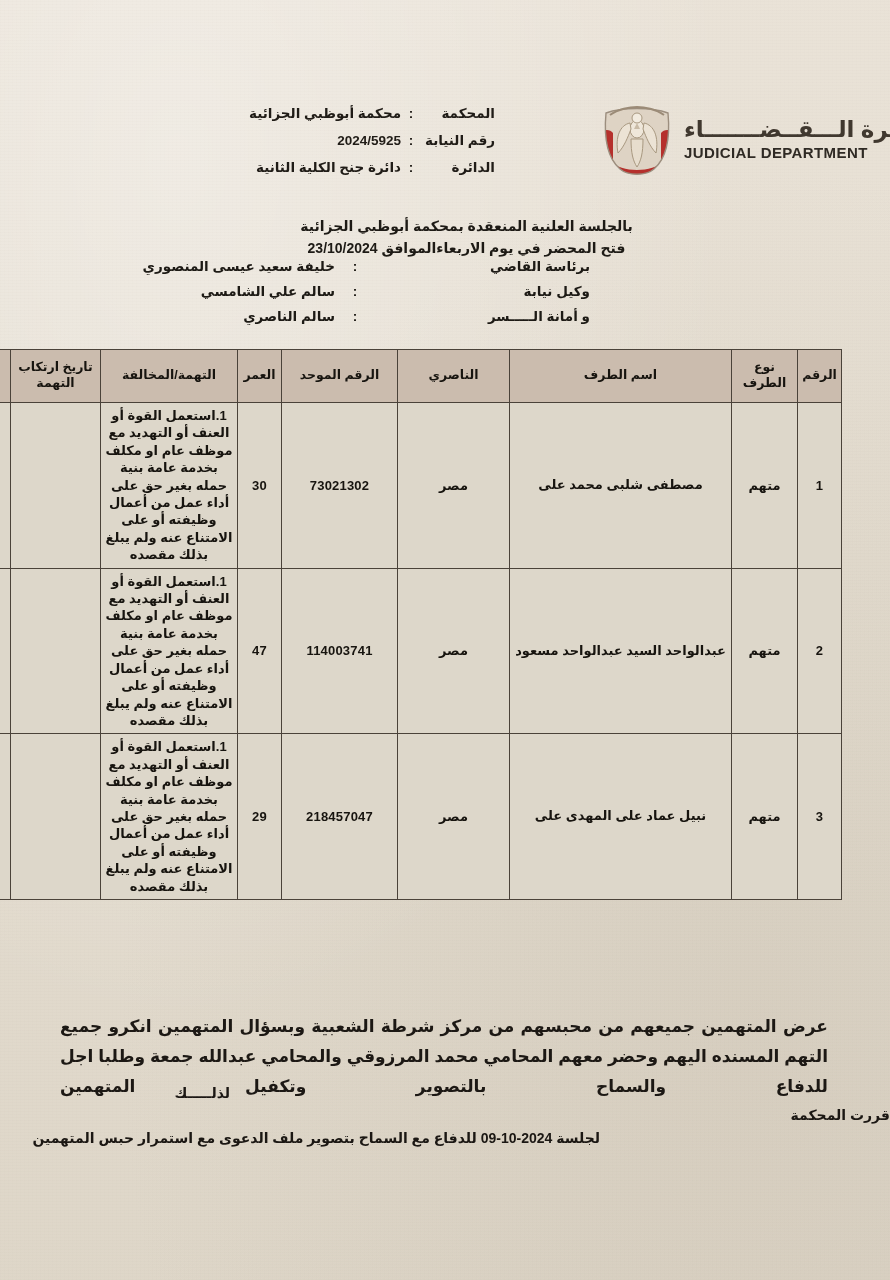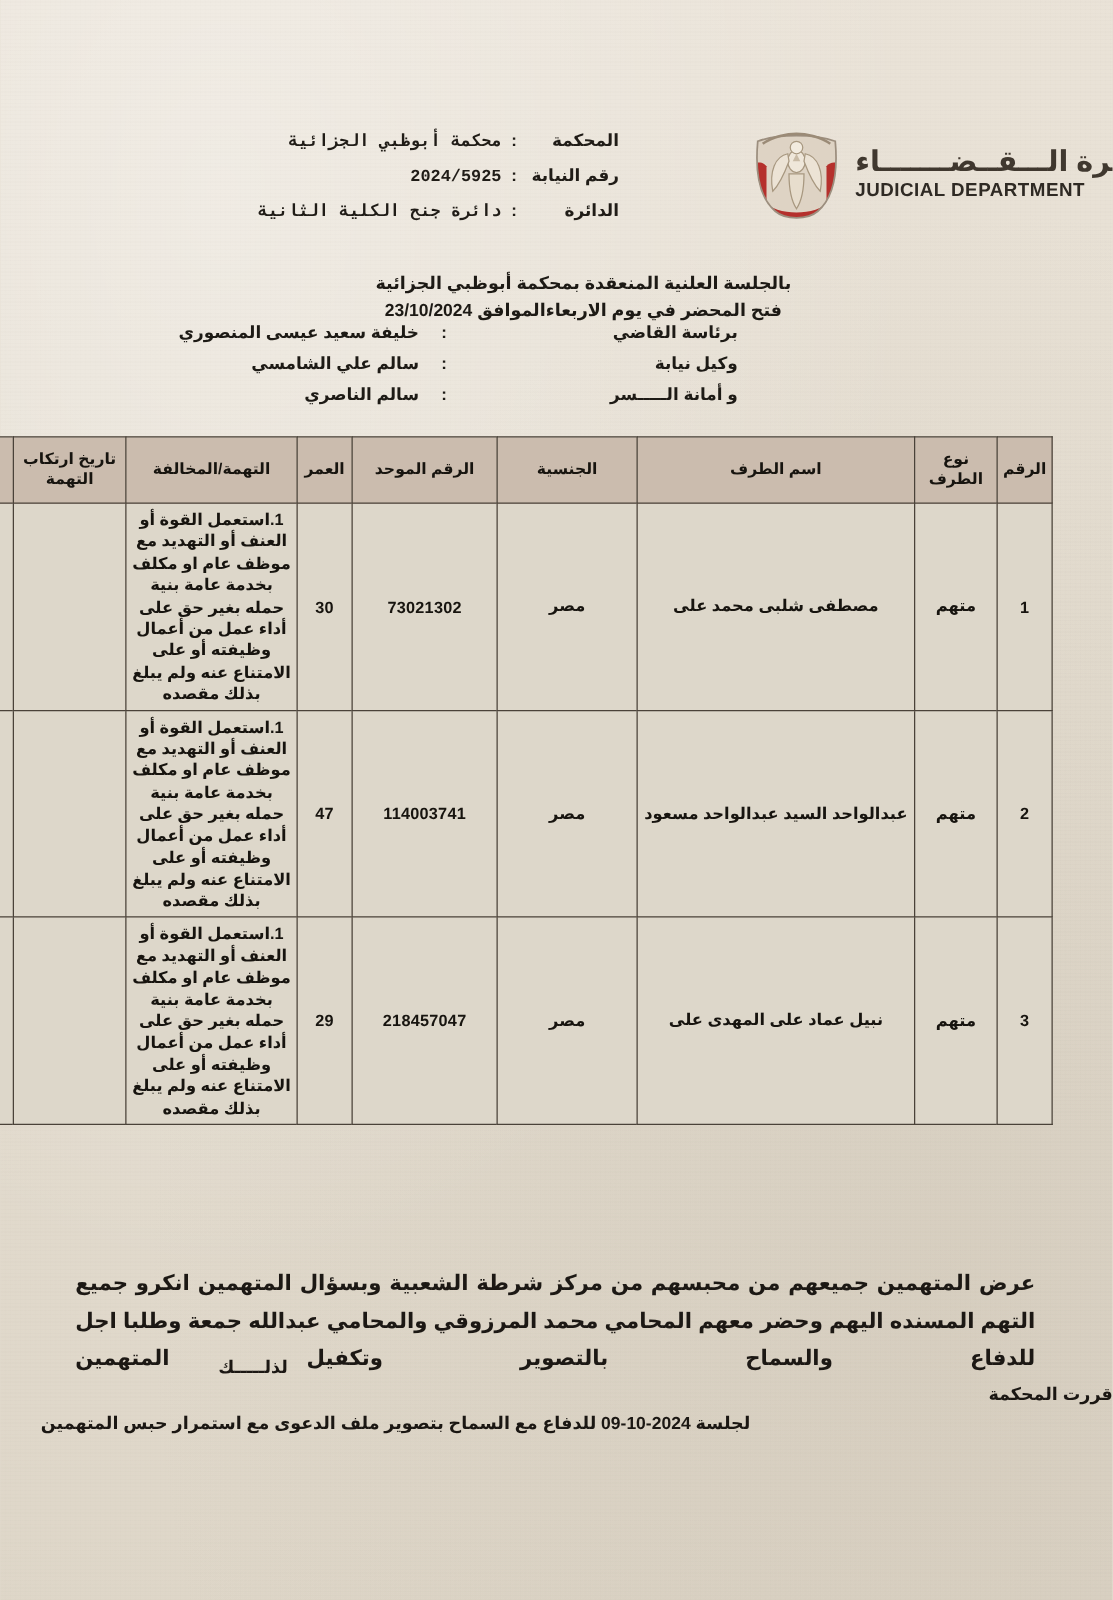--- a/index.html
+++ b/index.html
@@ -100,21 +100,20 @@
     flex: 0 0 auto;
   }
   .case-meta .meta-colon {
     width: 20px;
     text-align: center;
     flex: 0 0 auto;
   }
   .case-meta .meta-value {
     flex: 1 1 auto;
     text-align: right;
-    font-family: Liberation Mono, monospace;
   }
 
   
   .session {
     position: absolute;
     top: 216px;
     right: 0;
     left: 0;
     text-align: center;
     direction: rtl;
@@ -341,21 +340,21 @@
           <col class="c-age">
           <col class="c-charge">
           <col class="c-date">
           <col class="c-state">
       </colgroup>
       <thead>
         <tr>
           <th>الرقم</th>
           <th>نوع الطرف</th>
           <th>اسم الطرف</th>
-          <th>الجنسية</th>
+          <th>الناصري</th>
           <th>الرقم الموحد</th>
           <th>العمر</th>
           <th>التهمة/المخالفة</th>
           <th>تاريخ ارتكاب التهمة</th>
           <th>الحالة</th>
         </tr>
       </thead>
       <tbody>
         <tr>
           <td class="num">1</td>

